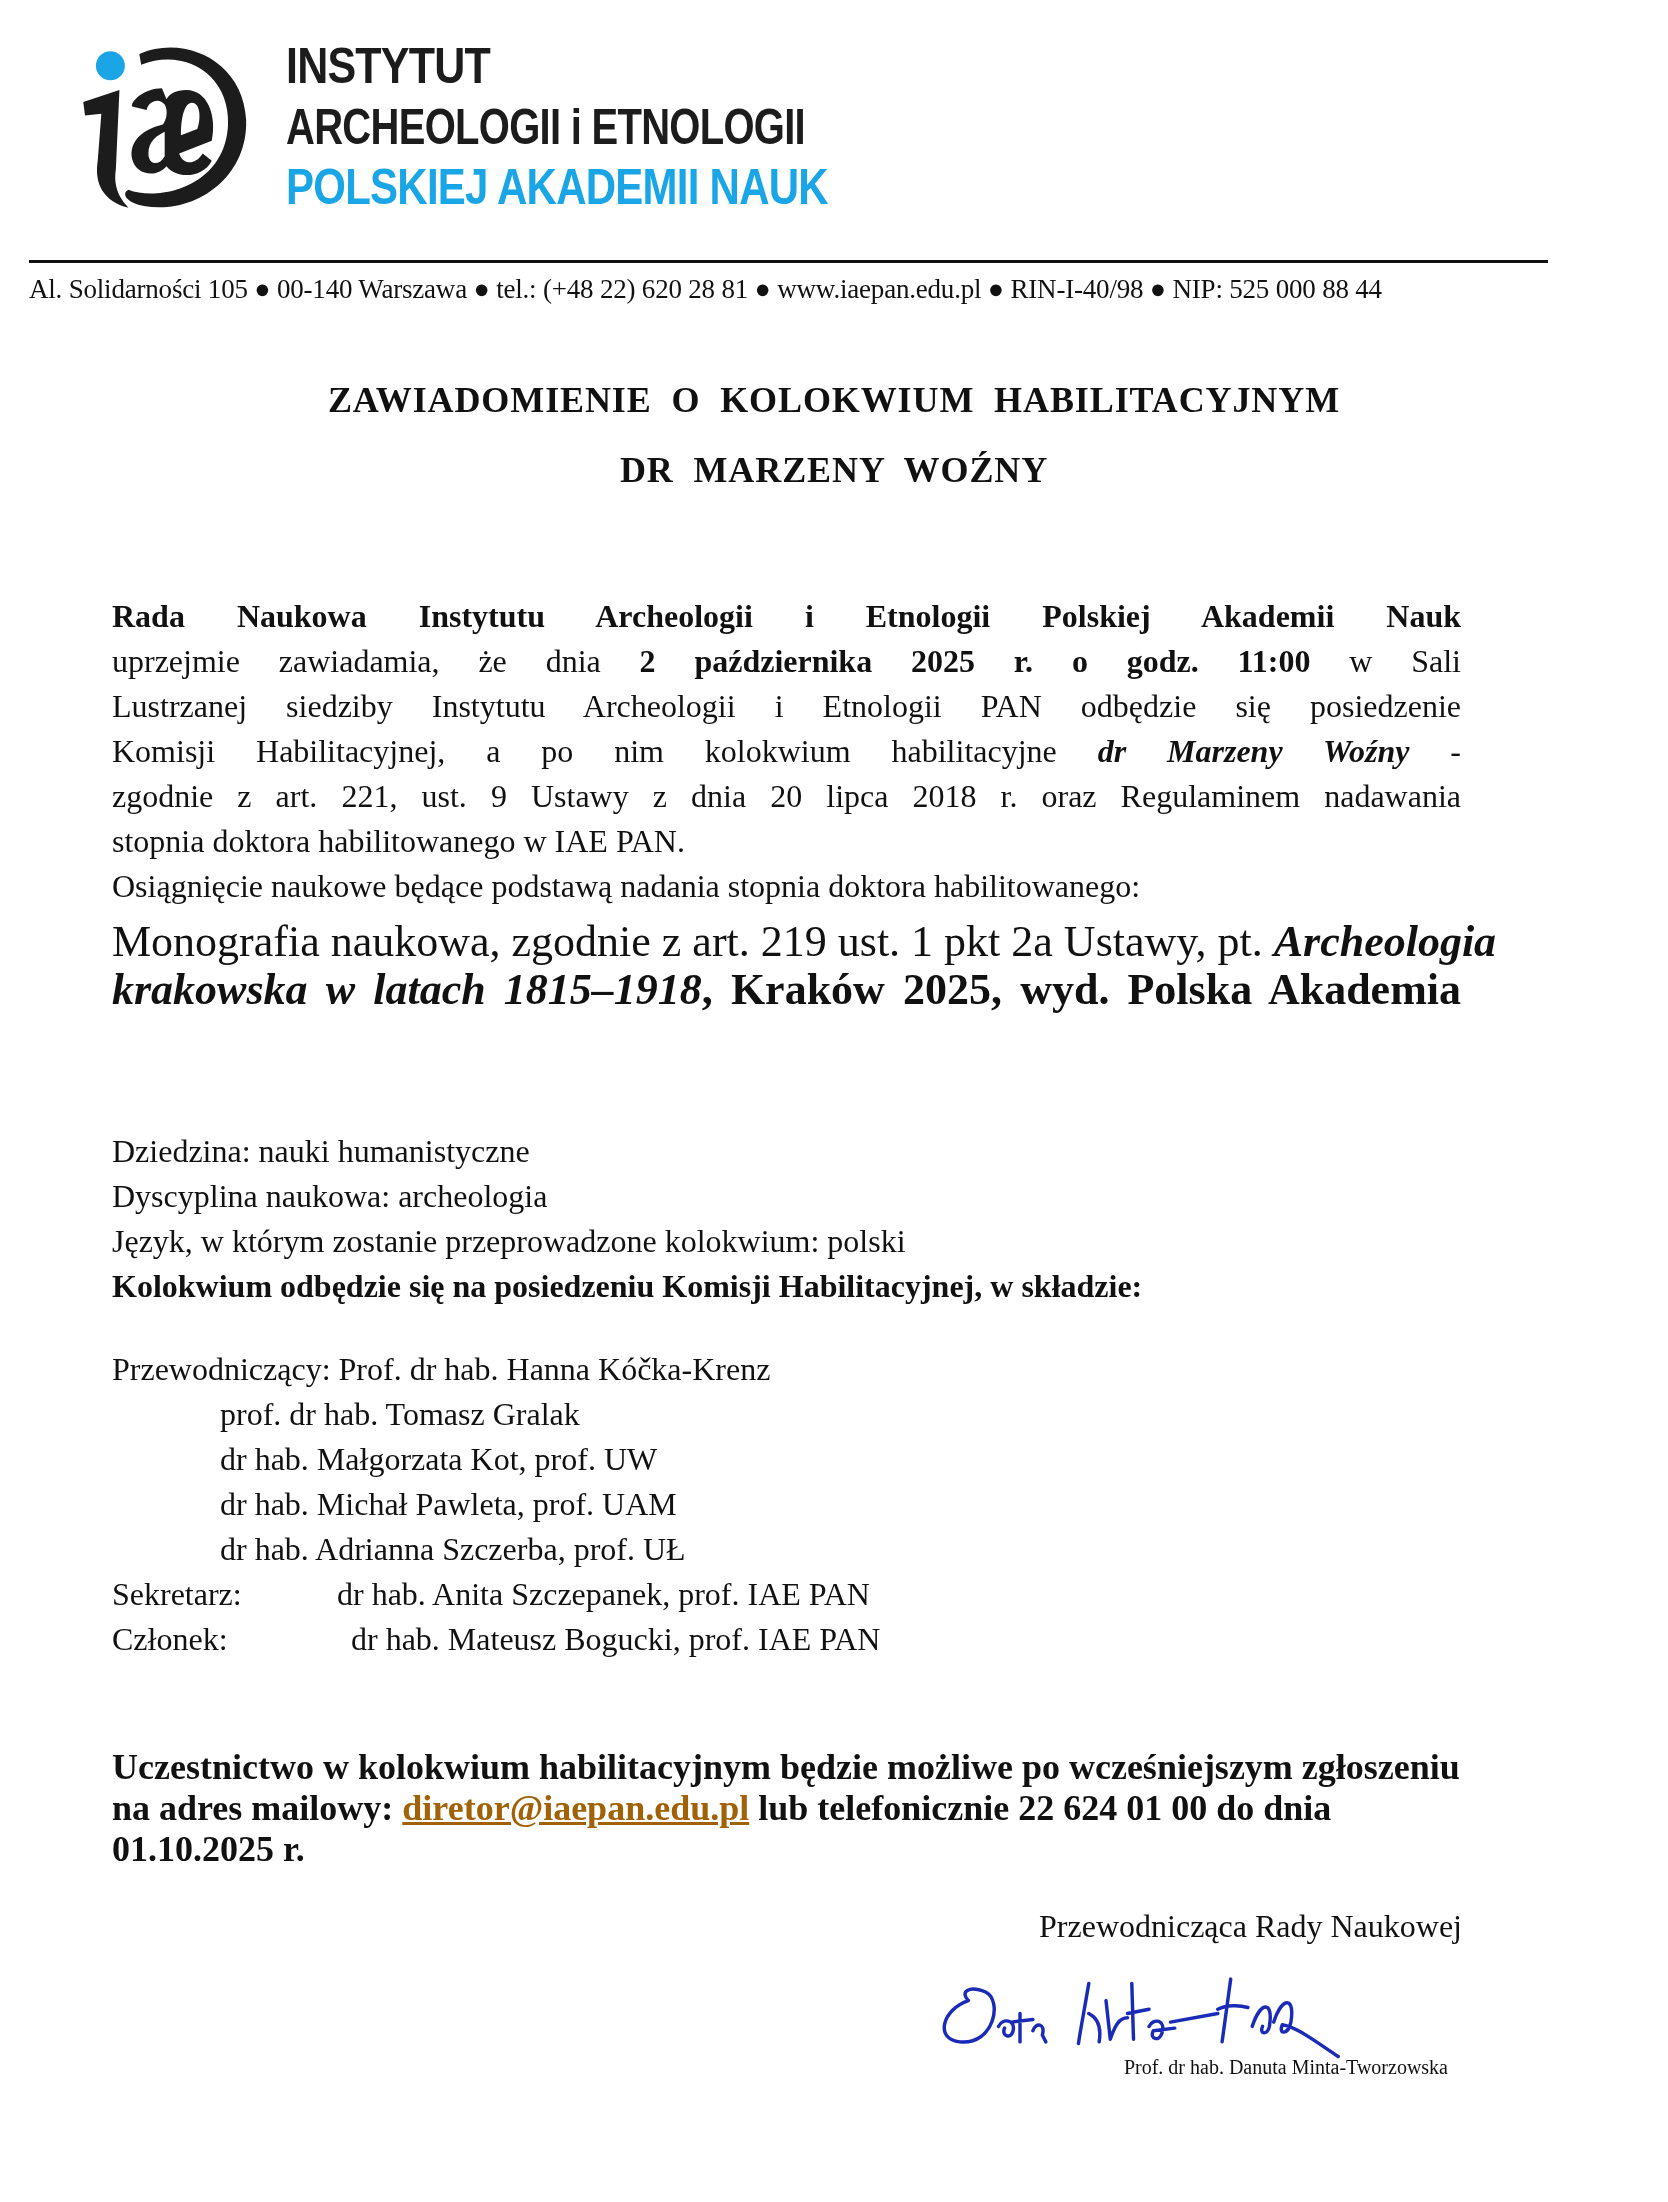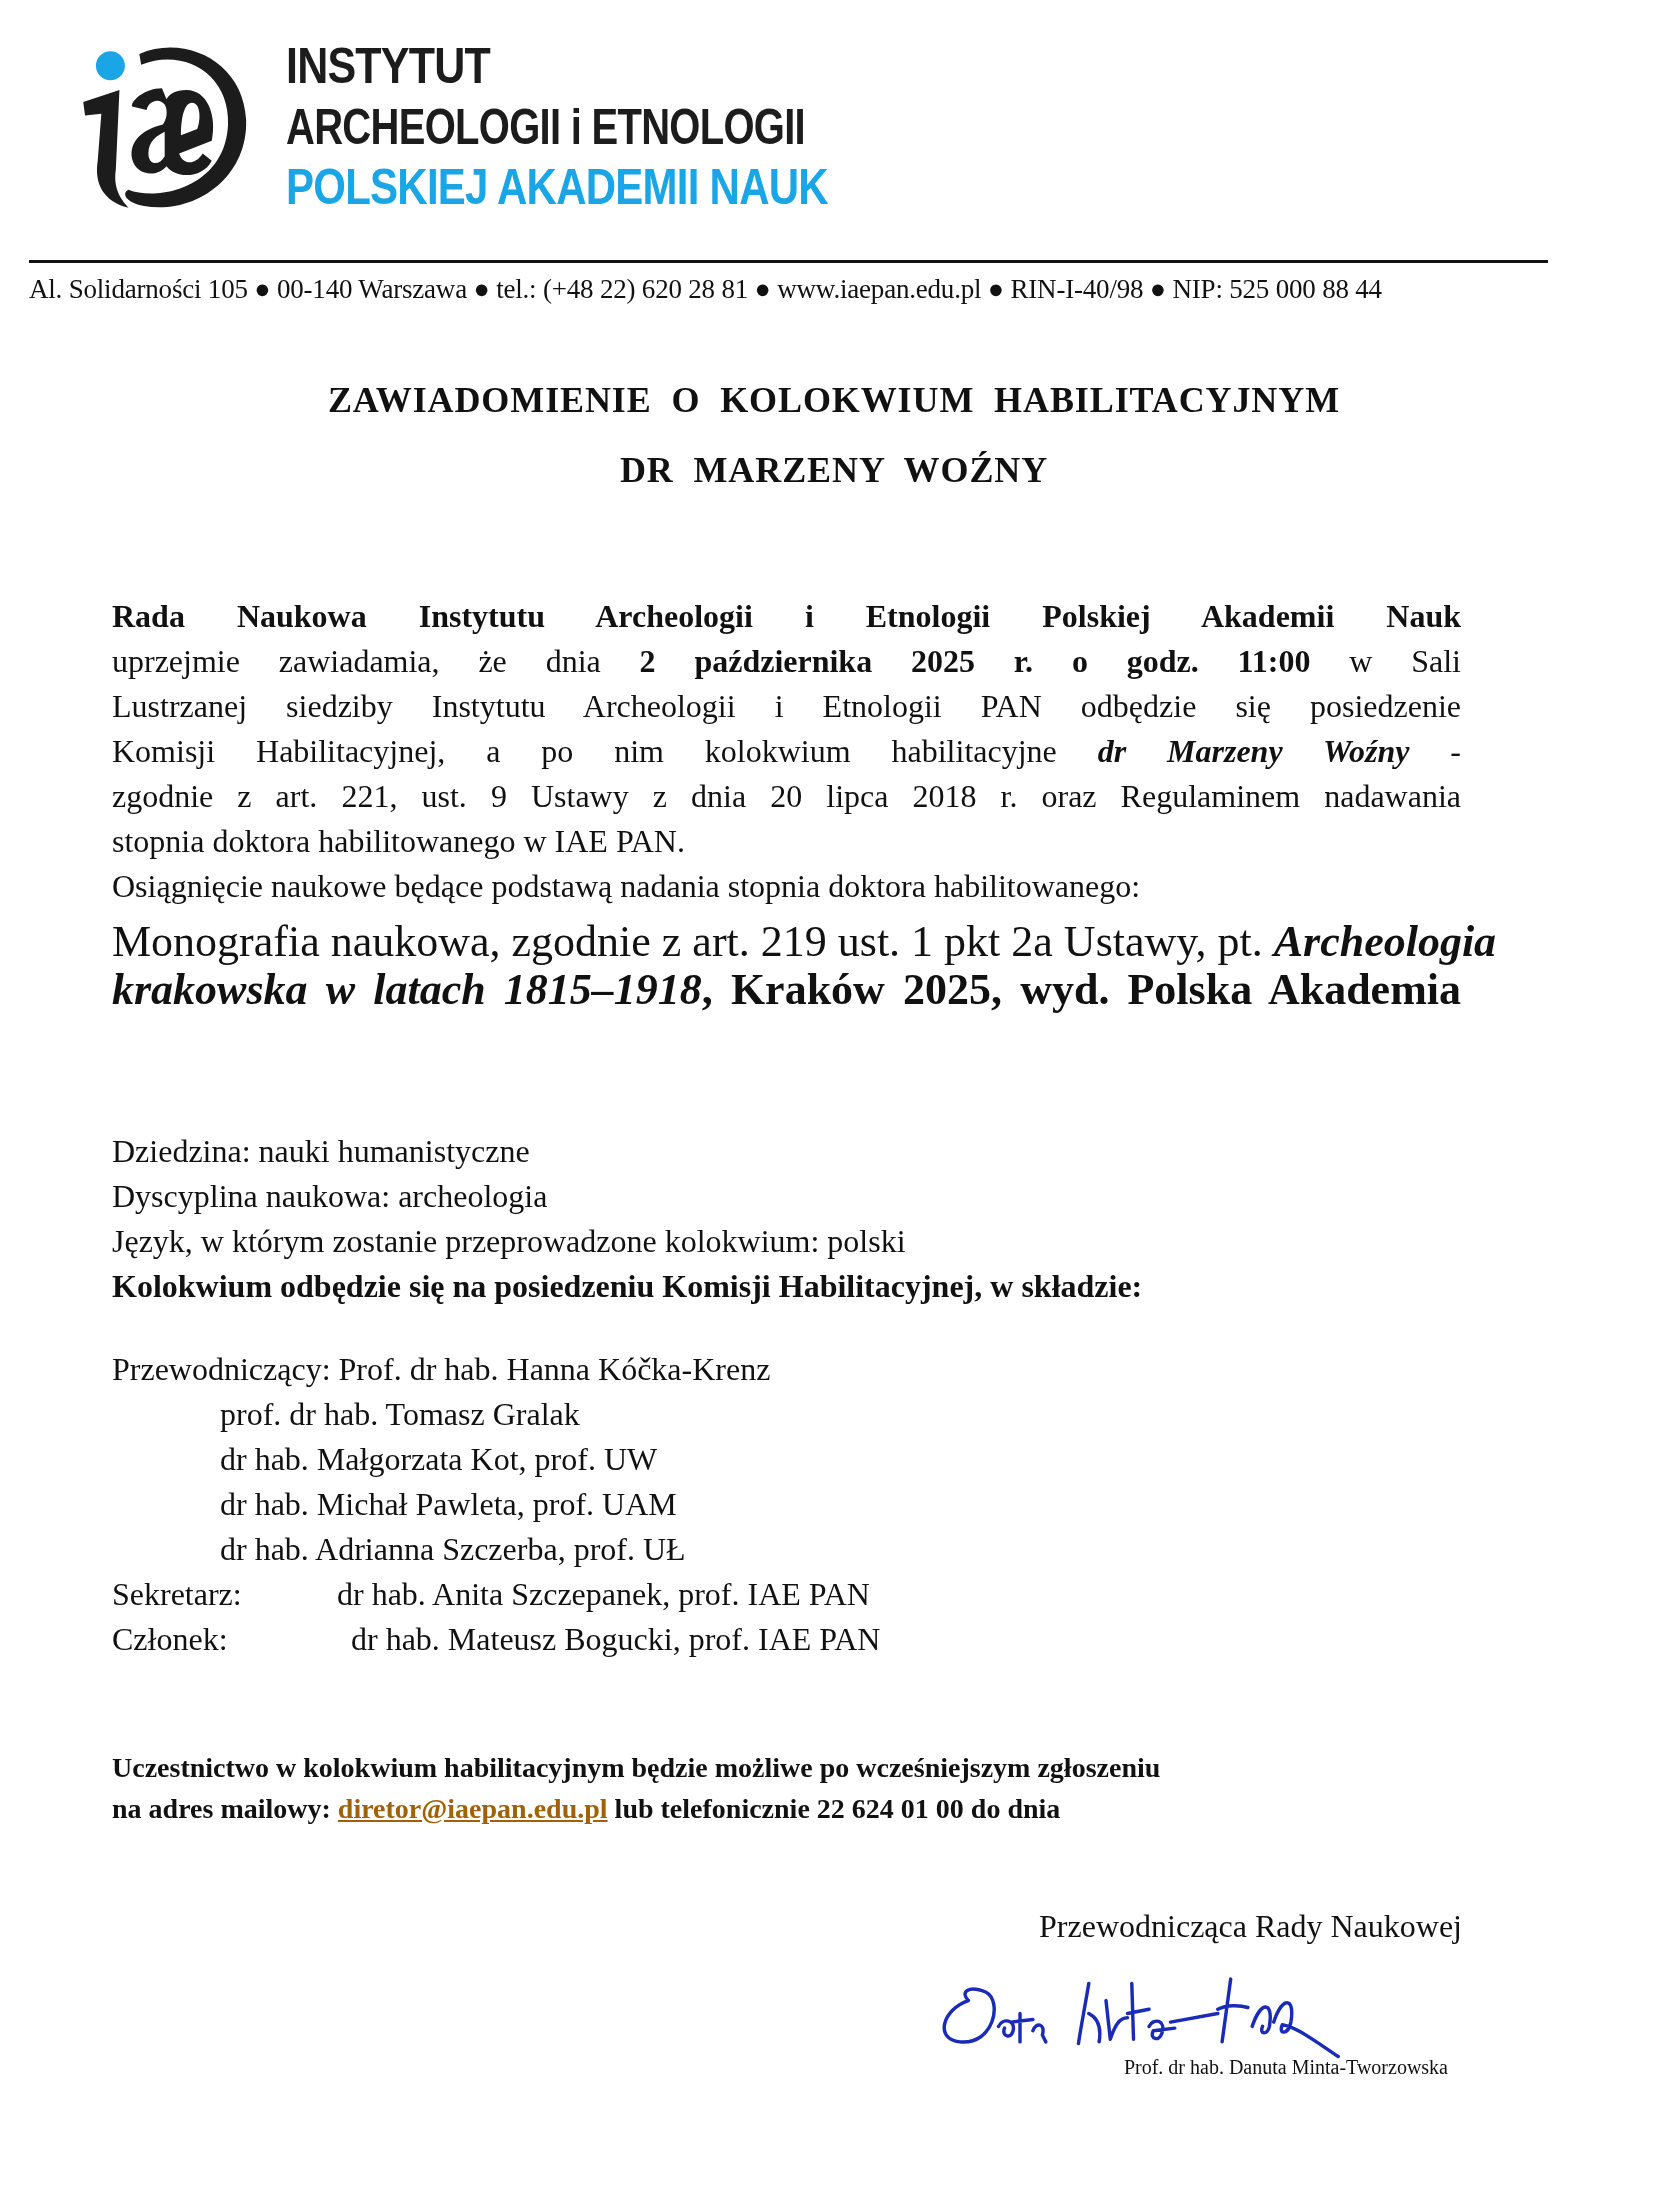--- a/index.html
+++ b/index.html
@@ -29,21 +29,21 @@
   i { font-style:italic; }
   #mono { top:918px; font-size:44px; line-height:48px; }
   #mono .line { display:block; height:48px; white-space:nowrap; text-align-last:justify; text-align:justify; }
   #mono .line.last { text-align-last:left; }
   #fields { top:1129px; }
   #fields .line, #committee .line { display:block; height:45px; white-space:nowrap; }
   #committee { top:1347px; }
   .indent { padding-left:108px; }
   .role { display:inline-block; width:225px; }
   .role2 { display:inline-block; width:239px; }
-  #notice { top:1747px; font-size:28px; line-height:41px; font-weight:bold; }
+  #notice { top:1747px; font-size:36px; line-height:41px; font-weight:bold; }
   #notice .line { display:block; height:41px; white-space:nowrap; }
   #notice a { color:#a16207; text-decoration:underline; font-weight:bold; }
   
   #sig-title { right:206px; top:1908px; font-size:32px; white-space:nowrap; }
   #signature { left:934px; top:1966px; width:516px; height:95px; }
   #sig-name { right:220px; top:2056px; font-size:20px; white-space:nowrap; }
 </style>
 </head>
 <body>
 
@@ -91,20 +91,21 @@
   <span class="line indent">dr hab. Małgorzata Kot, prof. UW</span>
   <span class="line indent">dr hab. Michał Pawleta, prof. UAM</span>
   <span class="line indent">dr hab. Adrianna Szczerba, prof. UŁ</span>
   <span class="line"><span class="role">Sekretarz:</span><span>dr hab. Anita Szczepanek, prof. IAE PAN</span></span>
   <span class="line"><span class="role2">Członek:</span><span>dr hab. Mateusz Bogucki, prof. IAE PAN</span></span>
 </div>
 
 <div id="notice" class="abs block">
   <span class="line">Uczestnictwo w kolokwium habilitacyjnym będzie możliwe po wcześniejszym zgłoszeniu</span>
   <span class="line"><span>na adres mailowy: </span><a>diretor@iaepan.edu.pl</a><span>  lub telefonicznie 22 624 01 00 do dnia</span></span>
+  <span class="line">01.10.2025 r.</span>
 </div>
 
 <div id="sig-title" class="abs">Przewodnicząca Rady Naukowej</div>
 <svg id="signature" class="abs" viewBox="0 0 600 110" fill="none" stroke="#1a2bb8" stroke-width="4" stroke-linecap="round" stroke-linejoin="round">
   <path d="M40 40 C10 50, 0 85, 30 88 C70 92, 80 40, 60 30 C40 22, 30 30, 40 40"></path>
   <path d="M75 70 C80 60, 95 62, 92 75 C90 85, 78 82, 82 72 M100 55 L100 88 M90 65 L115 62 M115 75 C118 65, 130 66, 126 80 L130 88"></path>
   <path d="M180 20 C175 50, 170 75, 168 90 M180 55 C190 60, 195 70, 192 88 M200 40 L205 85 C210 70, 215 60, 225 60 M230 20 L232 85 M225 55 L250 50 M250 70 C255 60, 270 62, 265 78 C262 88, 250 85, 255 75 L280 72"></path>
   <path d="M275 65 L330 55 M345 15 L335 88 M330 50 C340 45, 355 45, 365 48 M370 70 C380 40, 395 40, 390 70 C388 80, 378 80, 382 70 M395 65 C405 35, 420 35, 415 65 C412 80, 400 80, 405 68 C420 70, 440 85, 470 105"></path>
 </svg>
 <div id="sig-name" class="abs">Prof. dr hab. Danuta Minta-Tworzowska</div>

